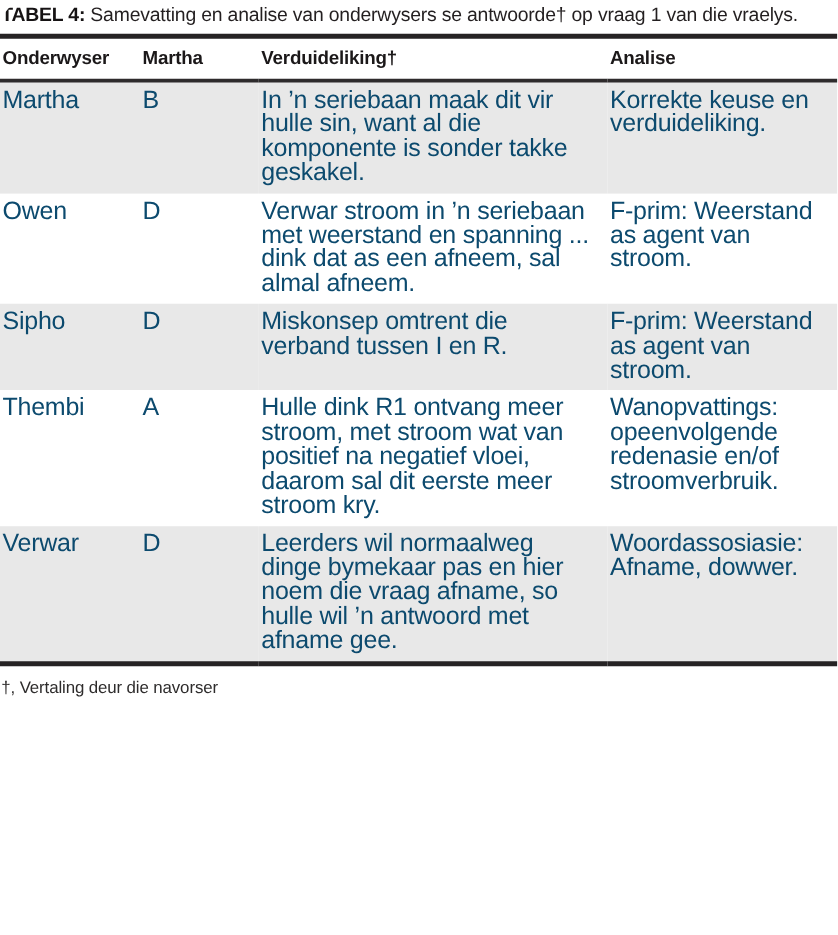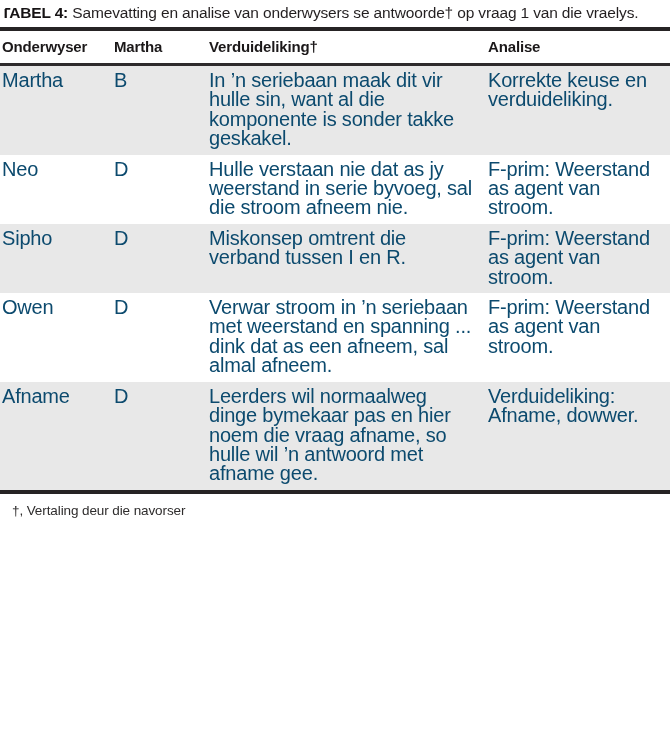--- a/index.html
+++ b/index.html
@@ -54,21 +54,21 @@
     letter-spacing: -0.2px;
   }
   tbody td.v { padding-right: 10px; }
   tbody tr:nth-child(odd) { background: #e8e8e8; }
   tbody tr:nth-child(even) { background: #ffffff; }
   table.results { border-bottom: 4px solid #262324; }
   .footnote {
     font-size: 13.5px;
     line-height: 17px;
     color: #2e2c2c;
-    padding: 8px 0 0 12px;
+    padding: 8px 0 0 1px;
     letter-spacing: -0.1px;
   }
 </style>
 </head>
 <body>
 
 <div class="page">
 
   <p class="caption"><strong>TABEL 4:</strong><span> Samevatting en analise van onderwysers se antwoorde† op vraag 1 van die vraelys.</span></p>
 
@@ -90,41 +90,41 @@
       </tr>
     </thead>
     <tbody>
       <tr>
         <td>Martha</td>
         <td>B</td>
         <td class="v">In ’n seriebaan maak dit vir hulle sin, want al die komponente is sonder takke geskakel.</td>
         <td>Korrekte keuse en verduideliking.</td>
       </tr>
       <tr>
-        <td>Neo</td>
+        <td>Owen</td>
         <td>D</td>
-        <td class="v">Hulle verstaan nie dat as jy weerstand in serie byvoeg, sal die stroom afneem nie.</td>
+        <td class="v">Verwar stroom in ’n seriebaan met weerstand en spanning ... dink dat as een afneem, sal almal afneem.</td>
         <td>F-prim: Weerstand as agent van stroom.</td>
       </tr>
       <tr>
         <td>Sipho</td>
         <td>D</td>
         <td class="v">Miskonsep omtrent die verband tussen I en R.</td>
         <td>F-prim: Weerstand as agent van stroom.</td>
       </tr>
       <tr>
-        <td>Owen</td>
-        <td>D</td>
-        <td class="v">Verwar stroom in ’n seriebaan met weerstand en spanning ... dink dat as een afneem, sal almal afneem.</td>
-        <td>F-prim: Weerstand as agent van stroom.</td>
+        <td>Thembi</td>
+        <td>A</td>
+        <td class="v">Hulle dink R1 ontvang meer stroom, met stroom wat van positief na negatief vloei, daarom sal dit eerste meer stroom kry.</td>
+        <td>Wanopvattings: opeenvolgende redenasie en/of stroomverbruik.</td>
       </tr>
       <tr>
-        <td>Afname</td>
+        <td>Verwar</td>
         <td>D</td>
         <td class="v">Leerders wil normaalweg dinge bymekaar pas en hier noem die vraag afname, so hulle wil ’n antwoord met afname gee.</td>
-        <td>Verduideliking: Afname, dowwer.</td>
+        <td>Woordassosiasie: Afname, dowwer.</td>
       </tr>
     </tbody>
   </table>
 
   <p class="footnote">†, Vertaling deur die navorser</p>
 
 </div>
 
 </body></html>

